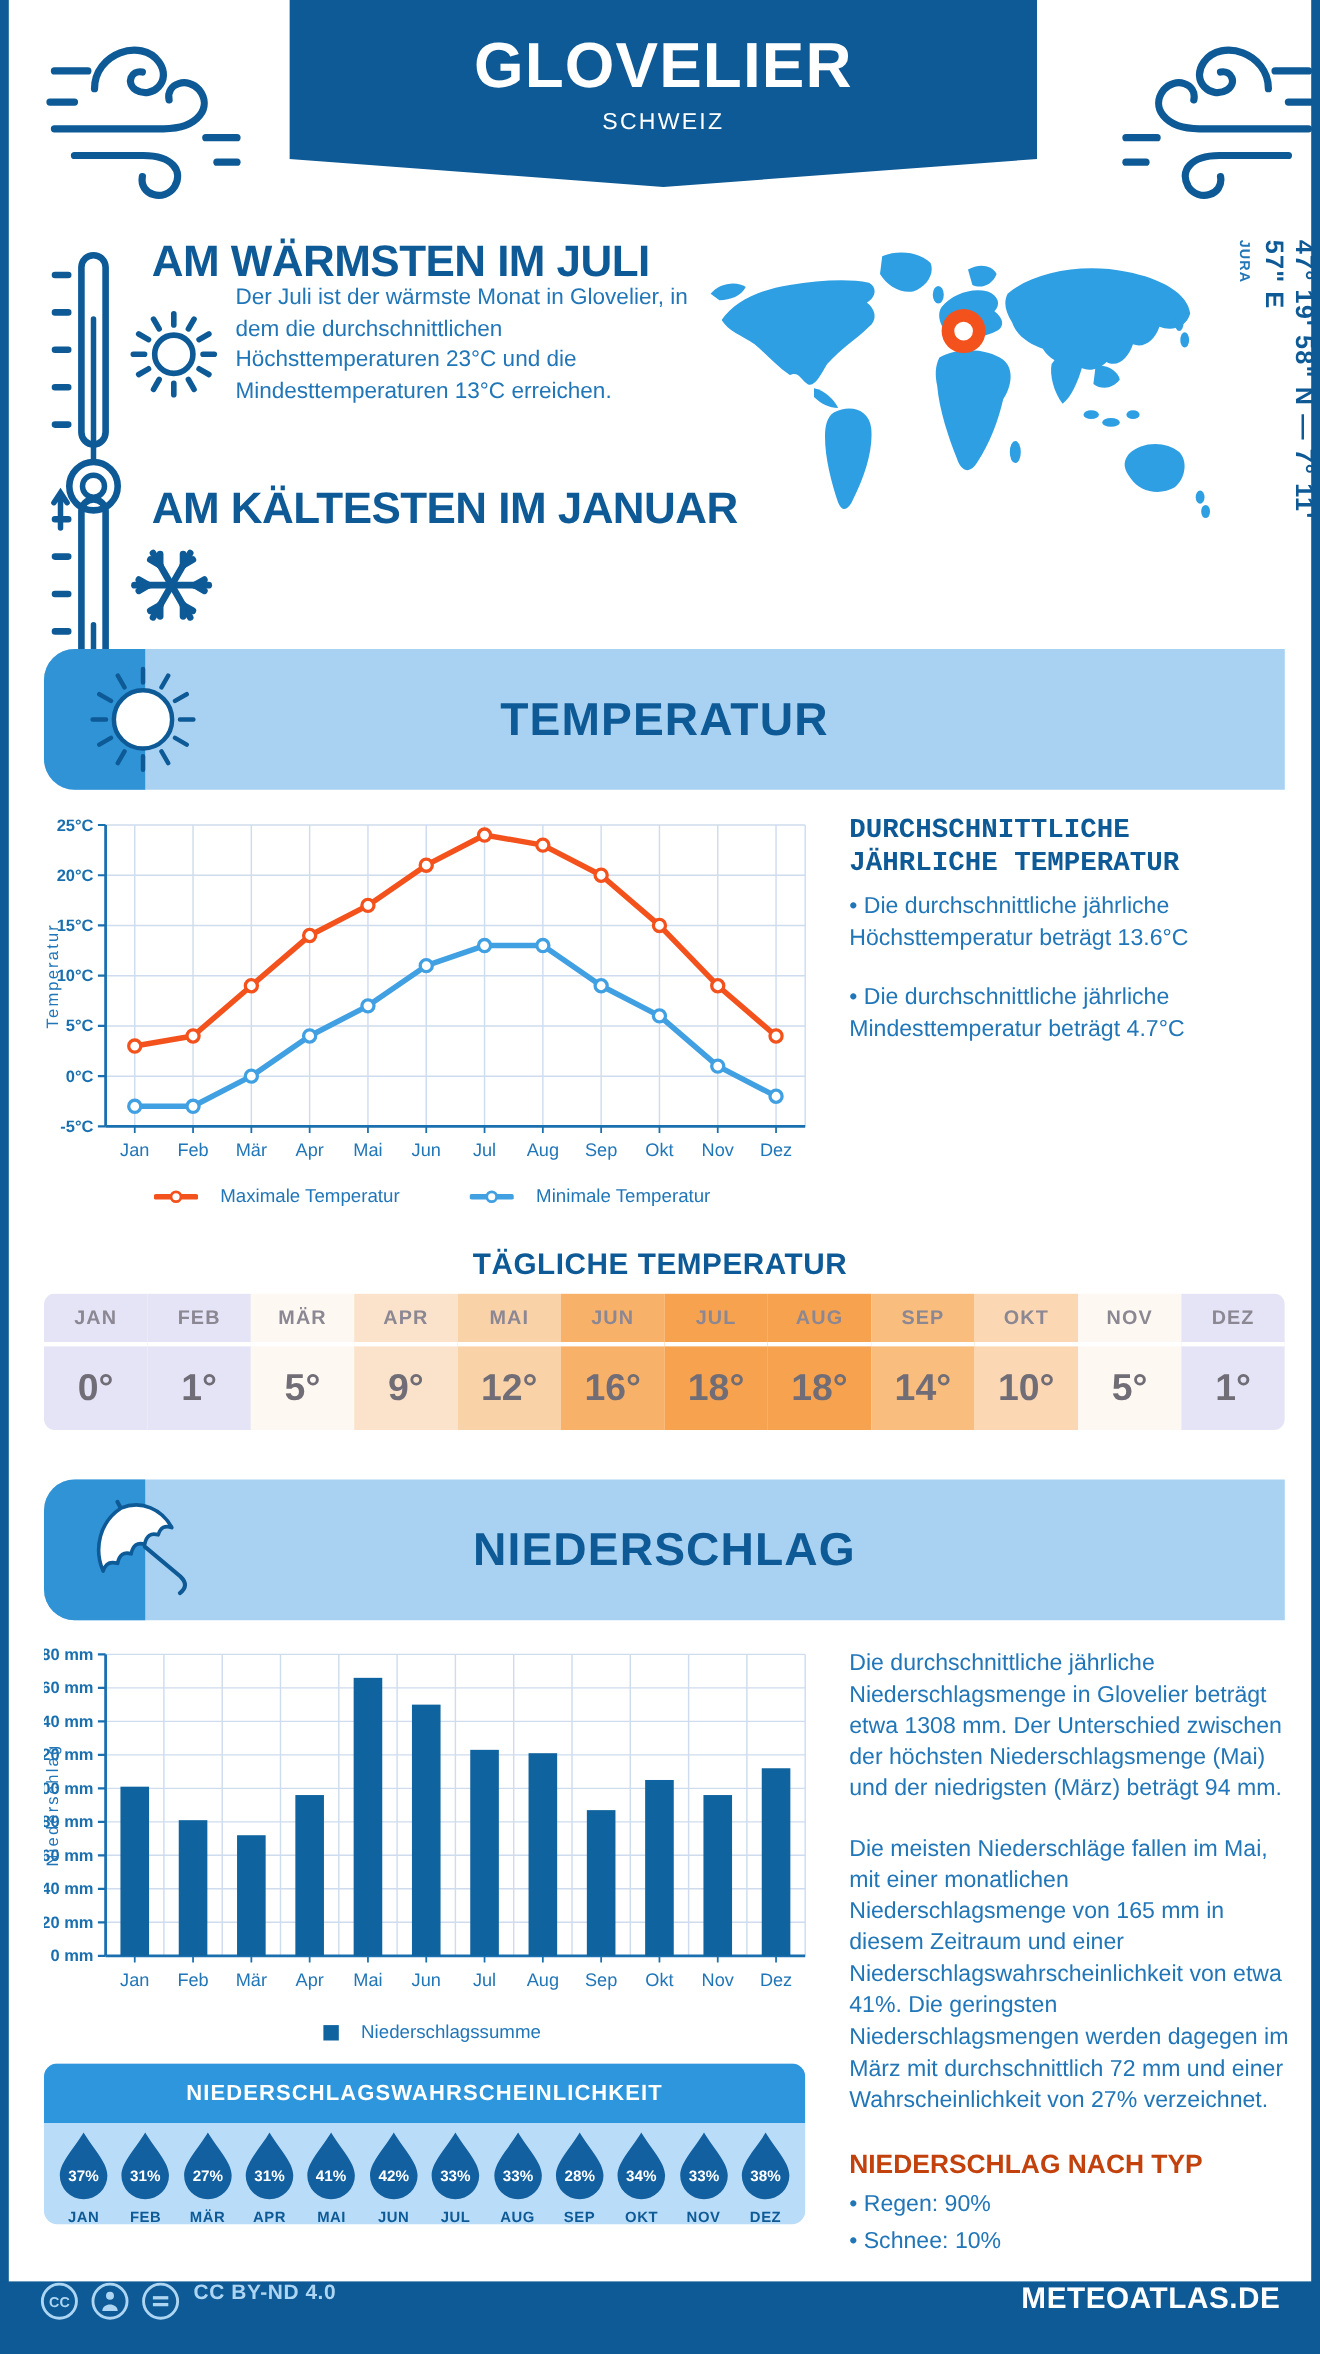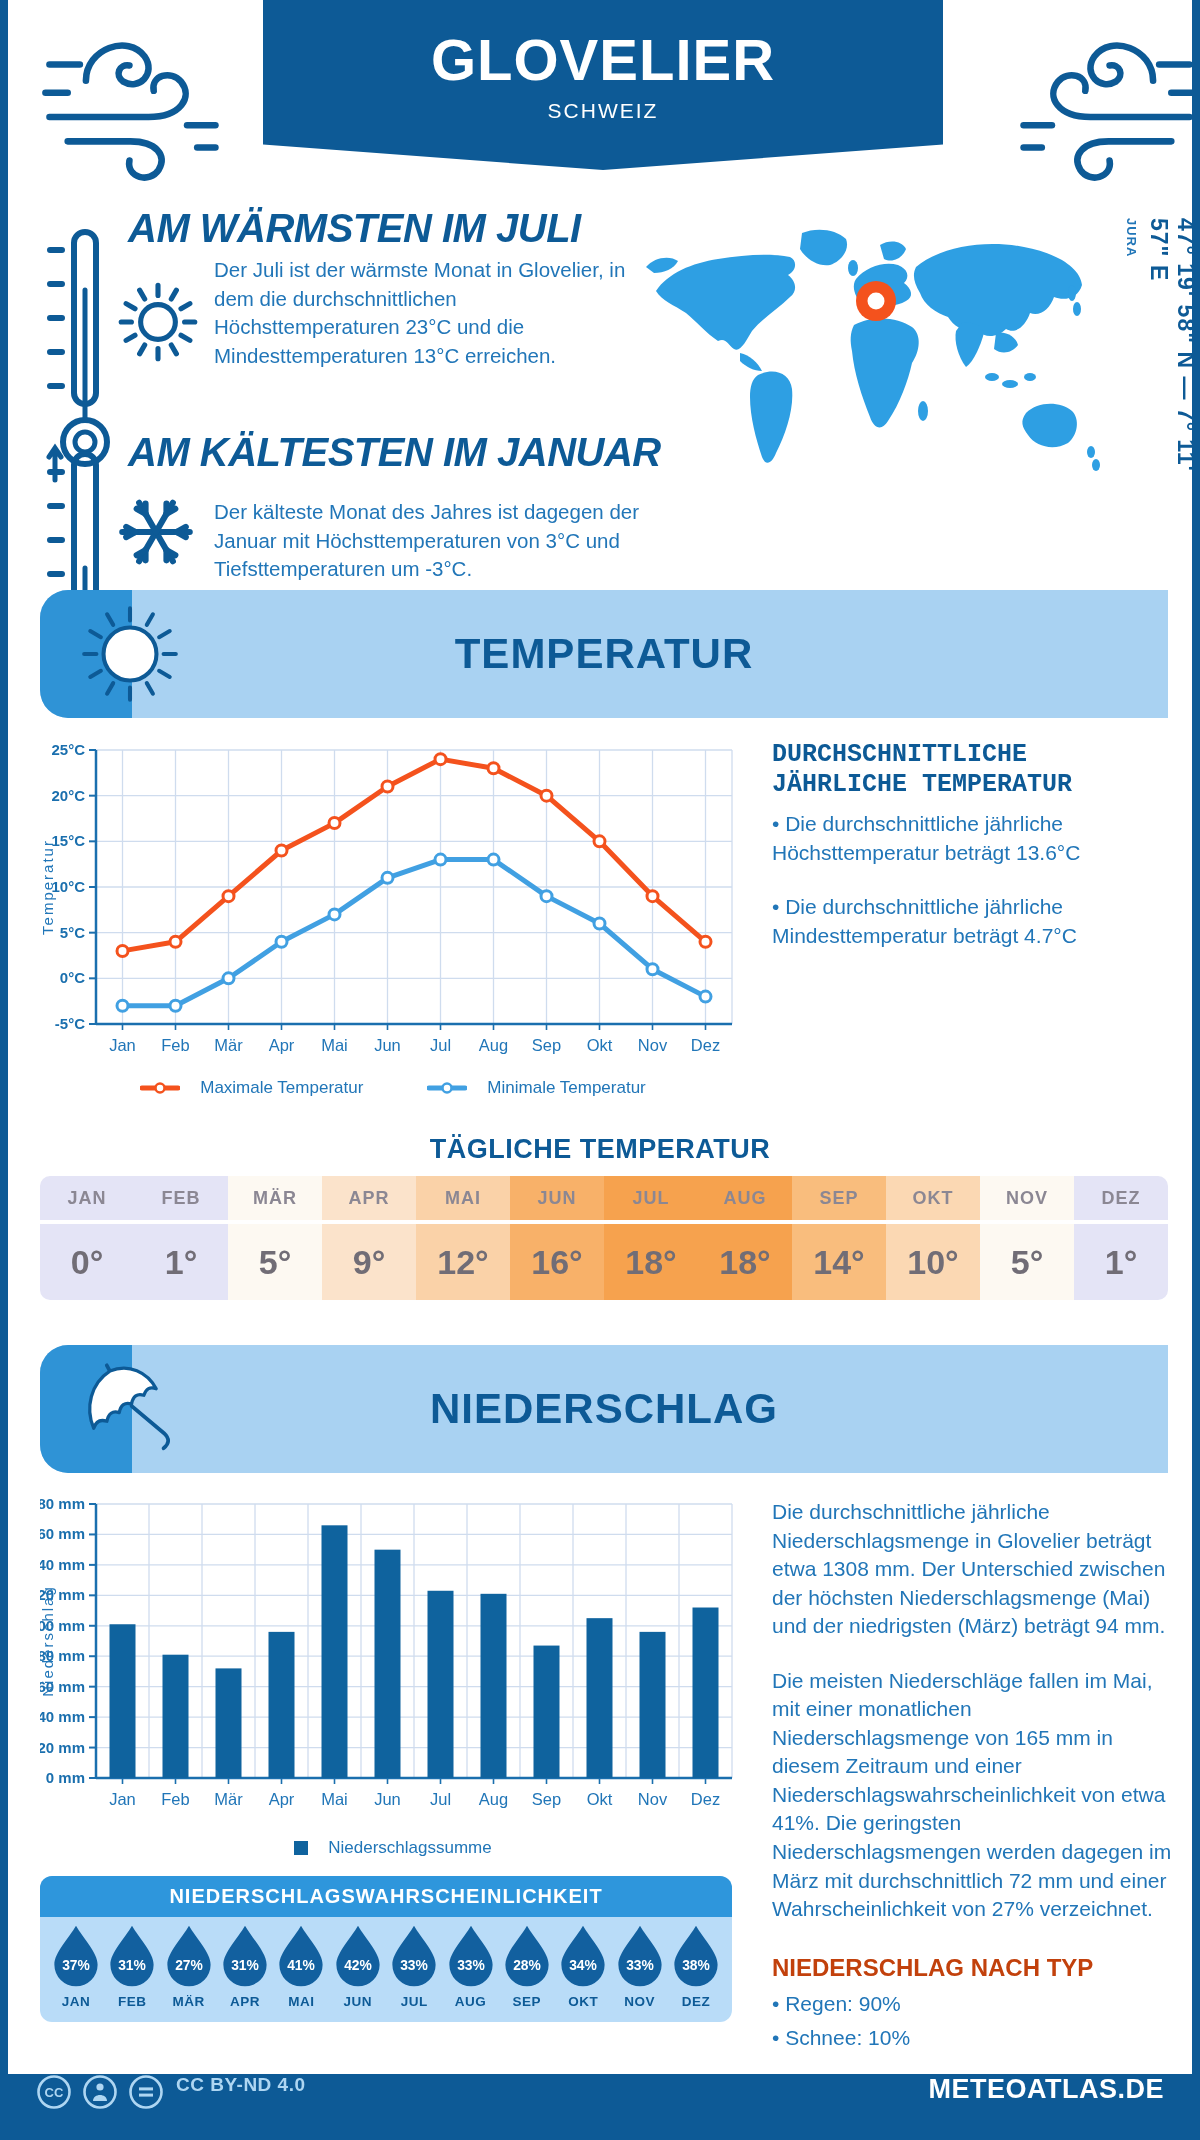--- a/index.html
+++ b/index.html
@@ -11,21 +11,21 @@
   
   .header-banner{position:absolute;left:250px;top:0;width:680px;height:170px;background:#0d5a96;
     clip-path:polygon(0 0,100% 0,100% 85%,50% 100%,0 85%);color:#fff;text-align:center;z-index:5;margin-left:13px;}
   .header-banner .title{margin:0;padding-top:26px;font-size:58px;font-weight:bold;letter-spacing:1px;}
   .header-banner .subtitle{margin-top:6px;font-size:21px;letter-spacing:2px;}
   .wind{position:absolute;top:24px;width:205px;height:172px;}
   .wind.left{left:34px}
   .wind.right{left:1000px;transform:scaleX(-1);}
 
   
-  .fact-heading{position:absolute;left:128px;margin:0;font-size:40px;font-weight:bold;color:#0d5a96;letter-spacing:-0.5px;font-style:italic;}
+  .fact-heading{position:absolute;left:128px;margin:10px;font-size:40px;font-weight:bold;color:#0d5a96;letter-spacing:-0.5px;}
   .fact-text{position:absolute;left:214px;margin:0;font-size:20.5px;line-height:1.4;color:#2176b8;}
   .thermo{position:absolute;left:46px;width:66px;height:262px;}
   .mini-icon{position:absolute;width:92px;height:92px;}
 
   
   .map{position:absolute;left:640px;top:205px;width:470px;height:300px;}
   .geo{position:absolute;left:1124px;top:218px;height:300px;display:flex;flex-direction:row;gap:6px;}
   .geo .jura{writing-mode:vertical-rl;font-size:13px;font-weight:bold;letter-spacing:1px;color:#2176b8;}
   .geo .coords{writing-mode:vertical-rl;font-size:23px;font-weight:bold;color:#0d5a96;letter-spacing:1px;}
 
@@ -66,21 +66,21 @@
     display:grid;grid-template-columns:repeat(12,1fr);border-radius:10px;overflow:hidden;}
   .month-col{display:flex;flex-direction:column;}
   .month-col .m{height:44px;display:flex;align-items:center;justify-content:center;
     font-size:18px;font-weight:bold;color:#8b8793;letter-spacing:1px;border-bottom:4px solid #fff;}
   .month-col .v{flex:1;display:flex;align-items:center;justify-content:center;
     font-size:34px;font-weight:bold;color:#716d76;}
 
   
   .prob{position:absolute;left:40px;top:1876px;width:692px;height:146px;border-radius:12px;
     overflow:hidden;background:#b9dcf8;}
-  .prob-head{height:41px;background:#2e96dc;color:#fff;display:flex;align-items:center;justify-content:center;
+  .prob-head{height:54px;background:#2e96dc;color:#fff;display:flex;align-items:center;justify-content:center;
     font-size:20px;font-weight:bold;letter-spacing:1px;}
   .drops{display:flex;justify-content:space-between;padding:7px 12px 0 12px;}
   .drop-wrap{width:48px;text-align:center;}
   .drop-wrap .dm{margin-top:2px;font-size:13.5px;font-weight:bold;color:#0d5a96;letter-spacing:0.5px;}
 
   
   .footer{position:absolute;left:0;right:0;bottom:0;height:66px;background:#0d5a96;z-index:50;
     display:flex;align-items:flex-start;padding:0 36px;box-sizing:border-box;}
   .cc-group{display:flex;align-items:center;gap:10px;}
   .cc-label{margin-left:12px;font-size:19px;font-weight:bold;color:#aed6f2;letter-spacing:0.5px;}
@@ -157,21 +157,20 @@
       <line x1="45" y1="45" x2="12" y2="45.00000000000001"></line>
       <line x1="24.54" y1="45" x2="15.879745962155615" y2="50.00000000000001"></line>
       <line x1="24.54" y1="45" x2="15.879745962155612" y2="40"></line>
       <line x1="45" y1="45" x2="28.499999999999986" y2="16.421161675113535"></line>
       <line x1="34.76999999999999" y1="27.28112023857039" x2="26.1097459621556" y2="22.2811202385704"></line>
       <line x1="34.76999999999999" y1="27.28112023857039" x2="34.76999999999999" y2="17.28112023857039"></line>
       <line x1="45" y1="45" x2="61.5" y2="16.421161675113527"></line>
       <line x1="55.230000000000004" y1="27.281120238570384" x2="55.230000000000004" y2="17.281120238570384"></line>
       <line x1="55.230000000000004" y1="27.281120238570384" x2="63.89025403784439" y2="22.281120238570384"></line>
     </svg>
-  <p class="fact-text" style="top:498px;width:450px">Der kälteste Monat des Jahres ist dagegen der Januar mit Höchsttemperaturen von 3°C und Tiefsttemperaturen um -3°C.</p>
 
   <svg class="map" viewBox="0 0 470 300">
     <g fill="#2e9fe3">
       <path d="M6 62 C14 52 30 50 38 56 C34 64 24 68 14 68 Z"></path>
       <path d="M16 86 C28 68 52 58 78 54 C104 50 130 48 150 52 C158 56 156 66 148 70 C156 76 158 86 150 92 C138 104 124 112 112 126 C106 136 100 148 94 144 C88 140 86 132 78 136 C66 128 56 116 46 108 C34 100 22 96 16 86 Z"></path>
       <path d="M162 28 C176 22 196 24 206 34 C210 44 202 56 190 60 C178 62 166 54 160 44 Z"></path>
       <path d="M100 148 C110 150 118 158 122 166 C114 166 106 162 100 156 Z"></path>
       <path d="M118 170 C134 162 150 168 152 184 C154 204 146 228 136 248 C132 258 126 262 122 252 C116 234 110 212 110 192 C110 182 112 174 118 170 Z"></path>
       <ellipse cx="213" cy="63" rx="5" ry="8"></ellipse>
       <path d="M240 40 C250 34 262 36 266 44 C262 54 252 58 244 54 Z"></path>

